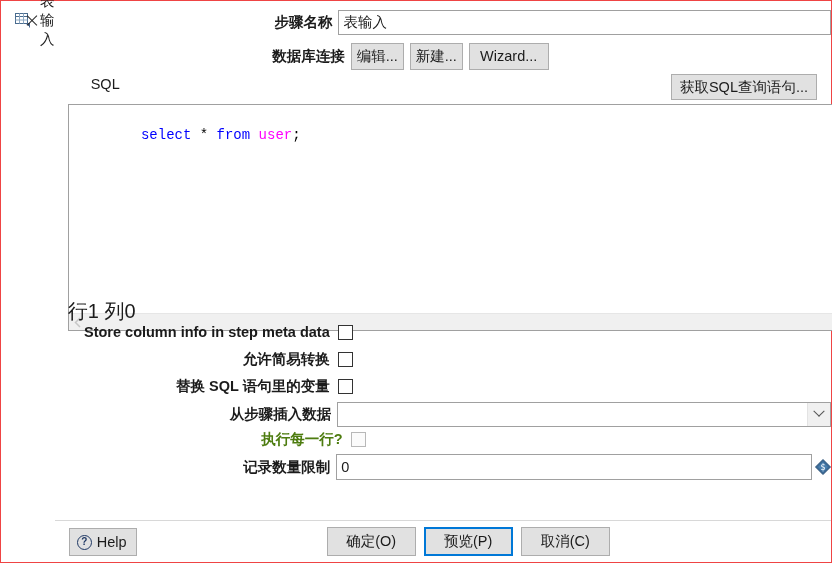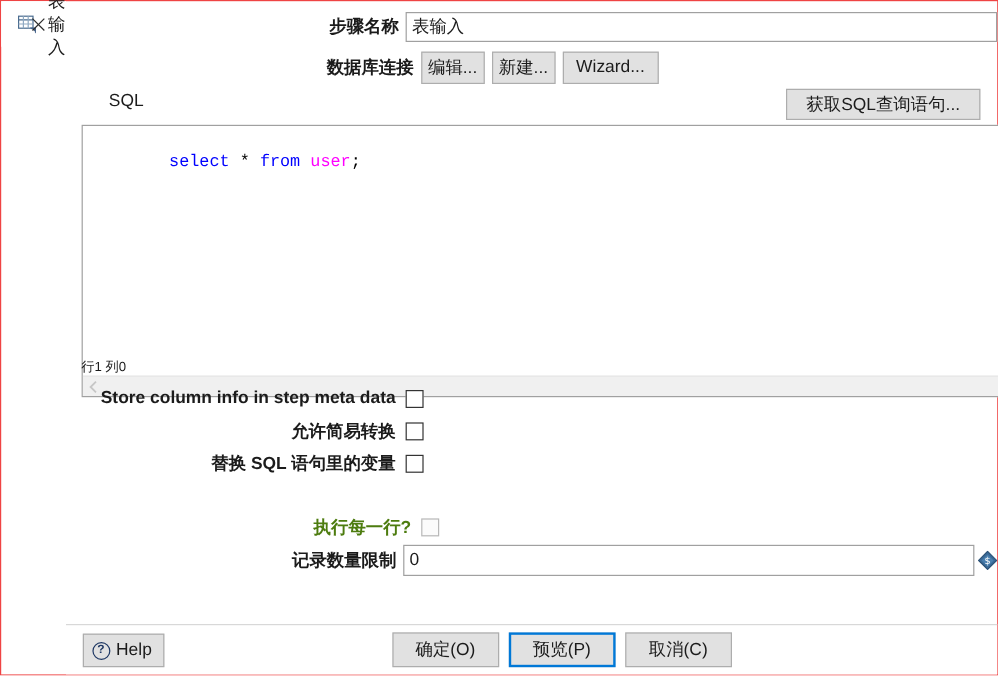--- a/index.html
+++ b/index.html
@@ -195,21 +195,21 @@
   .ar-dn { bottom: 2px; left: 0; right: 0; height: 15px; }
   .ar-lf { left: 2px; top: 0; bottom: 0; width: 15px; }
   .ar-rt { right: 2px; top: 0; bottom: 0; width: 15px; }
   .sb-corner {
     position: absolute; right: 0; bottom: 0;
     width: 17px; height: 17px; background: #f0f0f0;
   }
 
   .rowcol {
     position: absolute;
-    font-size: 11px;
+    font-size: 20px;
     color: #1b1b1b;
   }
 
   .cbox {
     width: 15px; height: 15px;
     border: 1px solid #333333;
     background: #ffffff;
     display: inline-block;
   }
   .cbox.dim { border-color: #b8b8b8; background: #fbfbfb; }
@@ -297,21 +297,21 @@
 
     <div class="row" style="top:41px; height:28px;">
       <div class="lbl" style="width:290px;">数据库连接</div>
       <div class="btn" style="margin-left:6px; width:53px;">编辑...</div>
       <div class="btn" style="margin-left:6px; width:53px;">新建...</div>
       <div class="btn" style="margin-left:6px; width:80px;">Wizard...</div>
     </div>
 
     <div style="position:absolute; left:0; right:0; top:73px; height:30px;margin-left:23px;">
       <div class="sql-label">SQL</div>
-      <div class="btn" style="position:absolute; right:14px; top:0; width:162px; height:26px;">获取SQL查询语句...</div>
+      <div class="btn" style="position:absolute; right:14px; top:0; width:146px; height:26px;">获取SQL查询语句...</div>
     </div>
 
     <div class="editor-outer" style="left:13px; top:103px; width:798px; height:227px;">
       <div class="editor-text">
         <span class="k-kw">select</span><span> </span><span class="k-op">*</span><span> </span><span class="k-kw">from</span><span> </span><span class="k-id">user</span><span class="k-op">;</span>
       </div>
 
       <div class="vscroll">
         <div class="sb-arrow ar-up">
           <svg width="11" height="8" viewBox="0 0 11 8">
@@ -358,20 +358,29 @@
     <div class="row" style="top:347px; height:22px;">
       <div class="lbl" style="width:275px;">允许简易转换</div>
       <span class="cbox" style="margin-left:8px;"></span>
     </div>
 
     <div class="row" style="top:374px; height:22px;">
       <div class="lbl" style="width:275px;padding-left:40px;">替换 SQL 语句里的变量</div>
       <span class="cbox" style="margin-left:8px;"></span>
     </div>
 
+    <div class="row" style="top:399px; height:28px;">
+      <div class="lbl" style="width:290px;">从步骤插入数据</div>
+      <div class="combo" style="margin-left:6px; width:518px;">
+        <span class="val"></span>
+        <span class="arrowbox">
+            <i class="chev"></i>
+          </span>
+      </div>
+    </div>
 
     <div class="row" style="top:427px; height:22px;">
       <div class="lbl dim" style="width:288px;">执行每一行?</div>
       <span class="cbox dim" style="margin-left:8px;"></span>
     </div>
 
     <div class="row" style="top:452px; height:28px;">
       <div class="lbl" style="width:290px;">记录数量限制</div>
       <input class="txt" style="margin-left: 6px; width: 500px; height: 26px;" type="text" value="0">
       <span class="diamond" style="margin-left:3px;">

